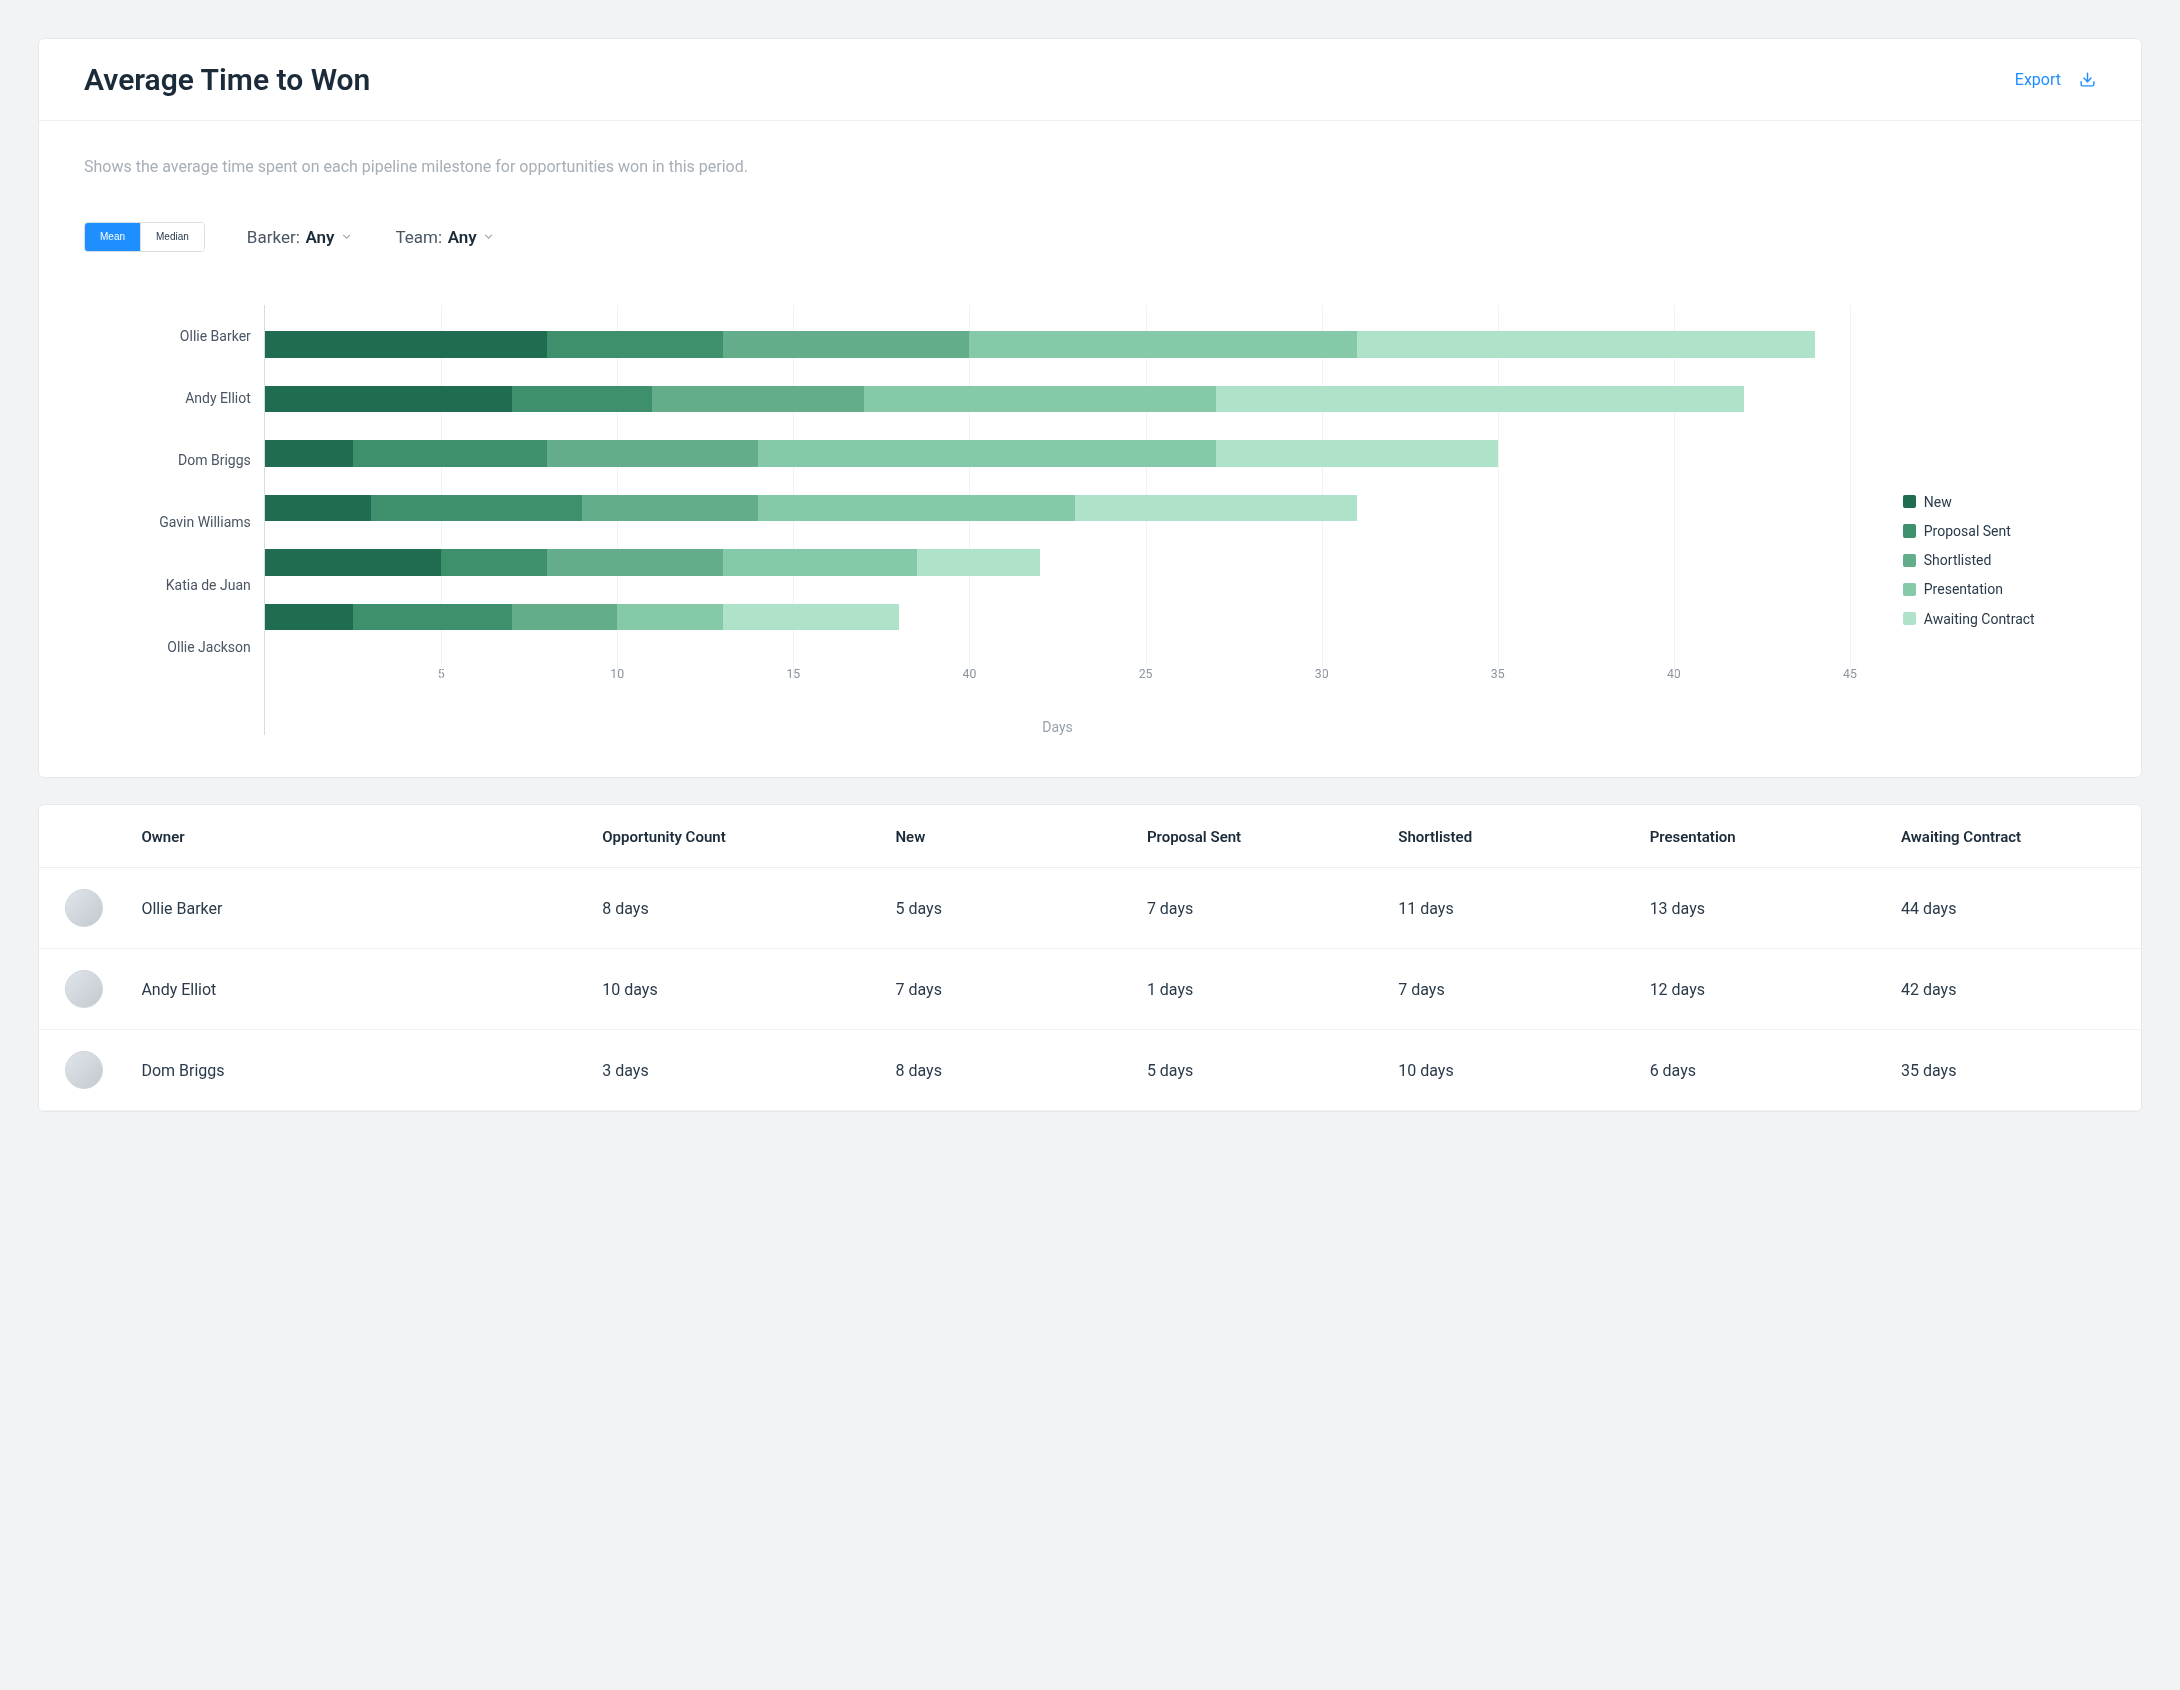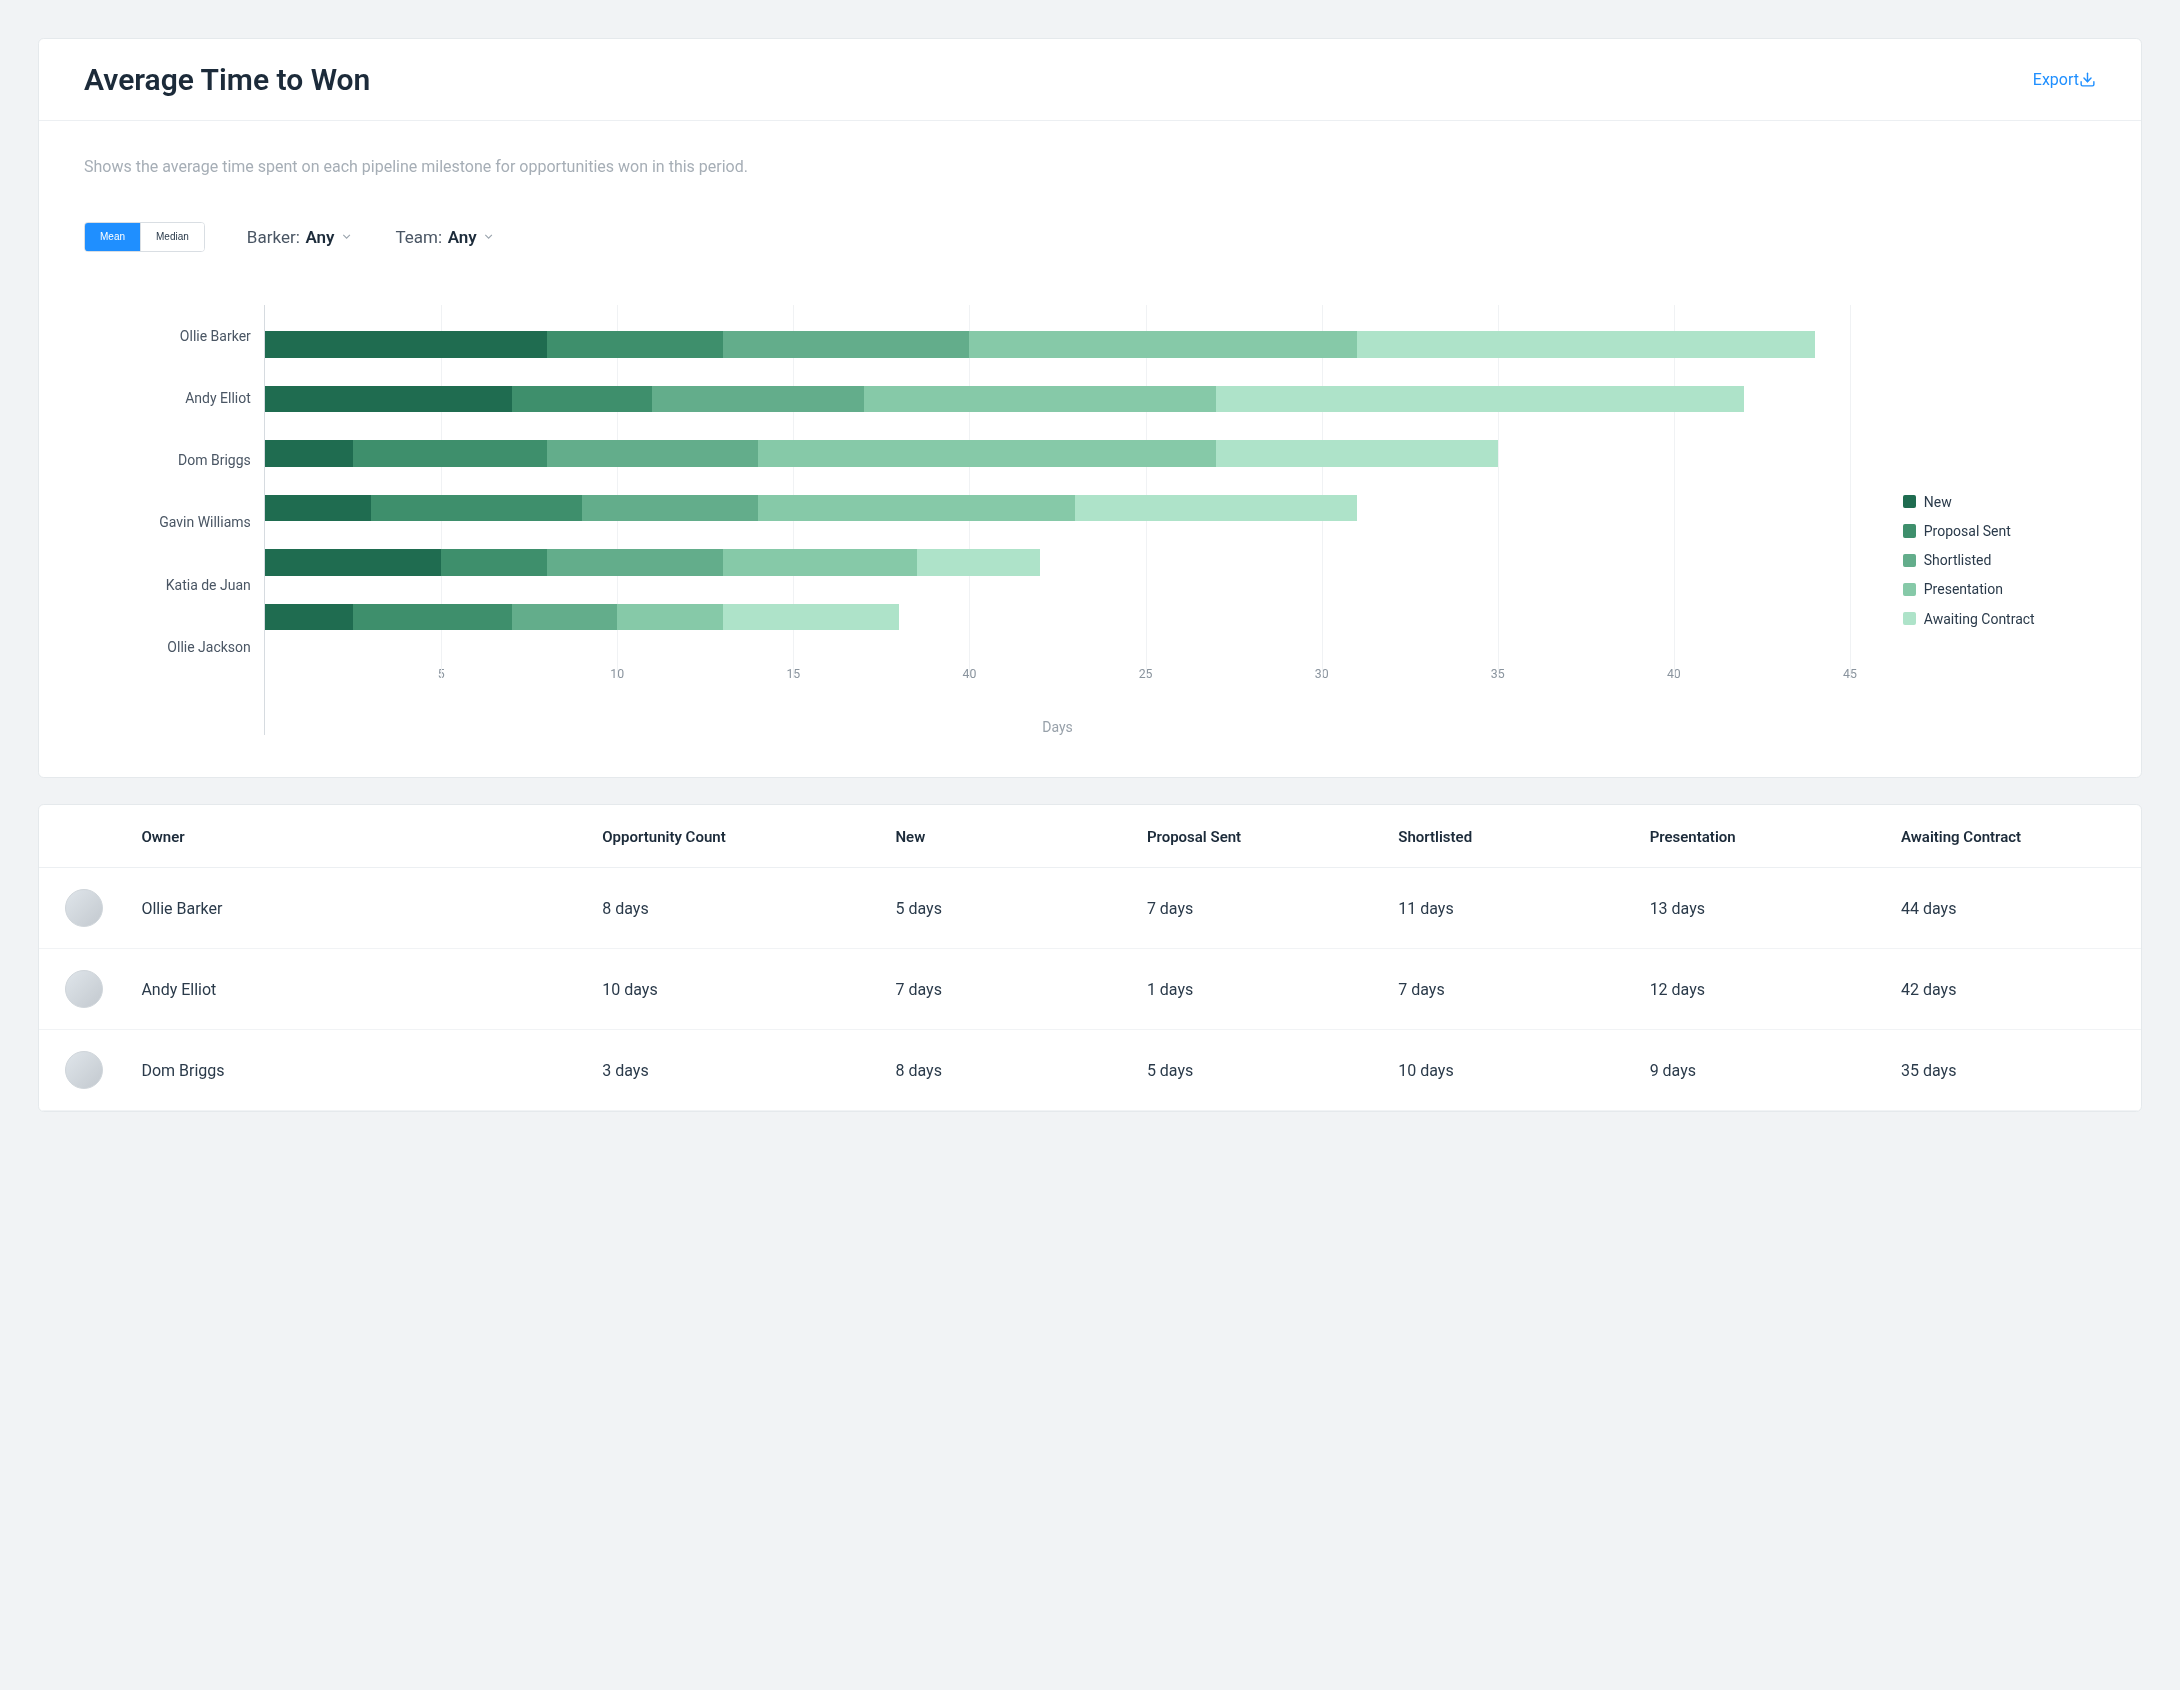--- a/index.html
+++ b/index.html
@@ -27,21 +27,21 @@
   .card-title {
     font-size: 30px;
     font-weight: 600;
     color: #1c2b3a;
   }
   .export-link {
     color: #1f8fff;
     font-size: 16px;
     display: inline-flex;
     align-items: center;
-    gap: 0;
+    gap: 18px;
     cursor: pointer;
   }
   .export-link svg { width: 17px; height: 17px; }
   .card-body { padding: 34px 45px 42px 45px; }
   .desc { color: #a6aeb6; font-size: 16px; line-height: 1.55; }
   .desc a { color: #1f8fff; text-decoration: none; }
   .controls {
     display: flex;
     align-items: center;
     gap: 42px;
@@ -404,19 +404,19 @@
         </tr>
         <tr>
           <td>
             <div class="avatar"></div>
           </td>
           <td>Dom Briggs</td>
           <td>3 days</td>
           <td>8 days</td>
           <td>5 days</td>
           <td>10 days</td>
-          <td>9 days</td>
+          <td>6 days</td>
           <td>35 days</td>
         </tr>
       </tbody>
   </table>
 </div>
 
 
 </body></html>

